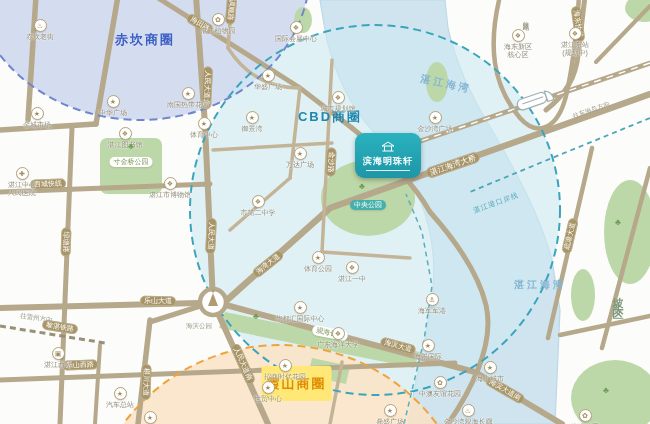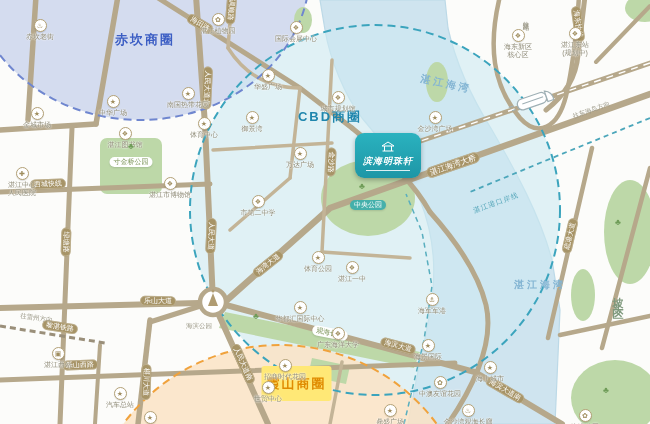--- a/index.html
+++ b/index.html
@@ -37,21 +37,21 @@
              text-shadow:0 0 2px #fff,0 0 2px #fff;}
 
   .note{position:absolute;color:#9a9786;font-size:6.5px;white-space:nowrap;transform-origin:center;}
   .note.vert{writing-mode:vertical-rl;letter-spacing:1px;}
 
   .tree{position:absolute;color:#6f9c58;font-size:9px;transform:translate(-50%,-50%);}
 
   #badge{position:absolute;left:355px;top:133px;width:66px;height:45px;border-radius:9px;
          background:linear-gradient(180deg,#2ab2bf,#1e96a6);box-shadow:0 2px 5px rgba(0,0,0,.28);
          display:flex;flex-direction:column;align-items:center;justify-content:center;gap:2px;}
-  #badge .name{color:#fff;font-size:9px;font-weight:bold;letter-spacing:1px;white-space:nowrap;font-style:italic;}
+  #badge .name{color:#fff;font-size:9px;font-weight:bold;letter-spacing:1px;white-space:nowrap;}
   #badge .line{width:44px;border-top:1px solid rgba(255,255,255,.85);height:0;}
 </style>
 </head>
 <body>
 
 <div id="stage">
 
   <svg id="map-svg" width="650" height="424" viewBox="0 0 650 424">
 
     <path d="M320,0 L445,0 L448,28 C455,60 470,95 492,130 C515,170 540,215 552,260 L560,310 L555,424 L408,424

